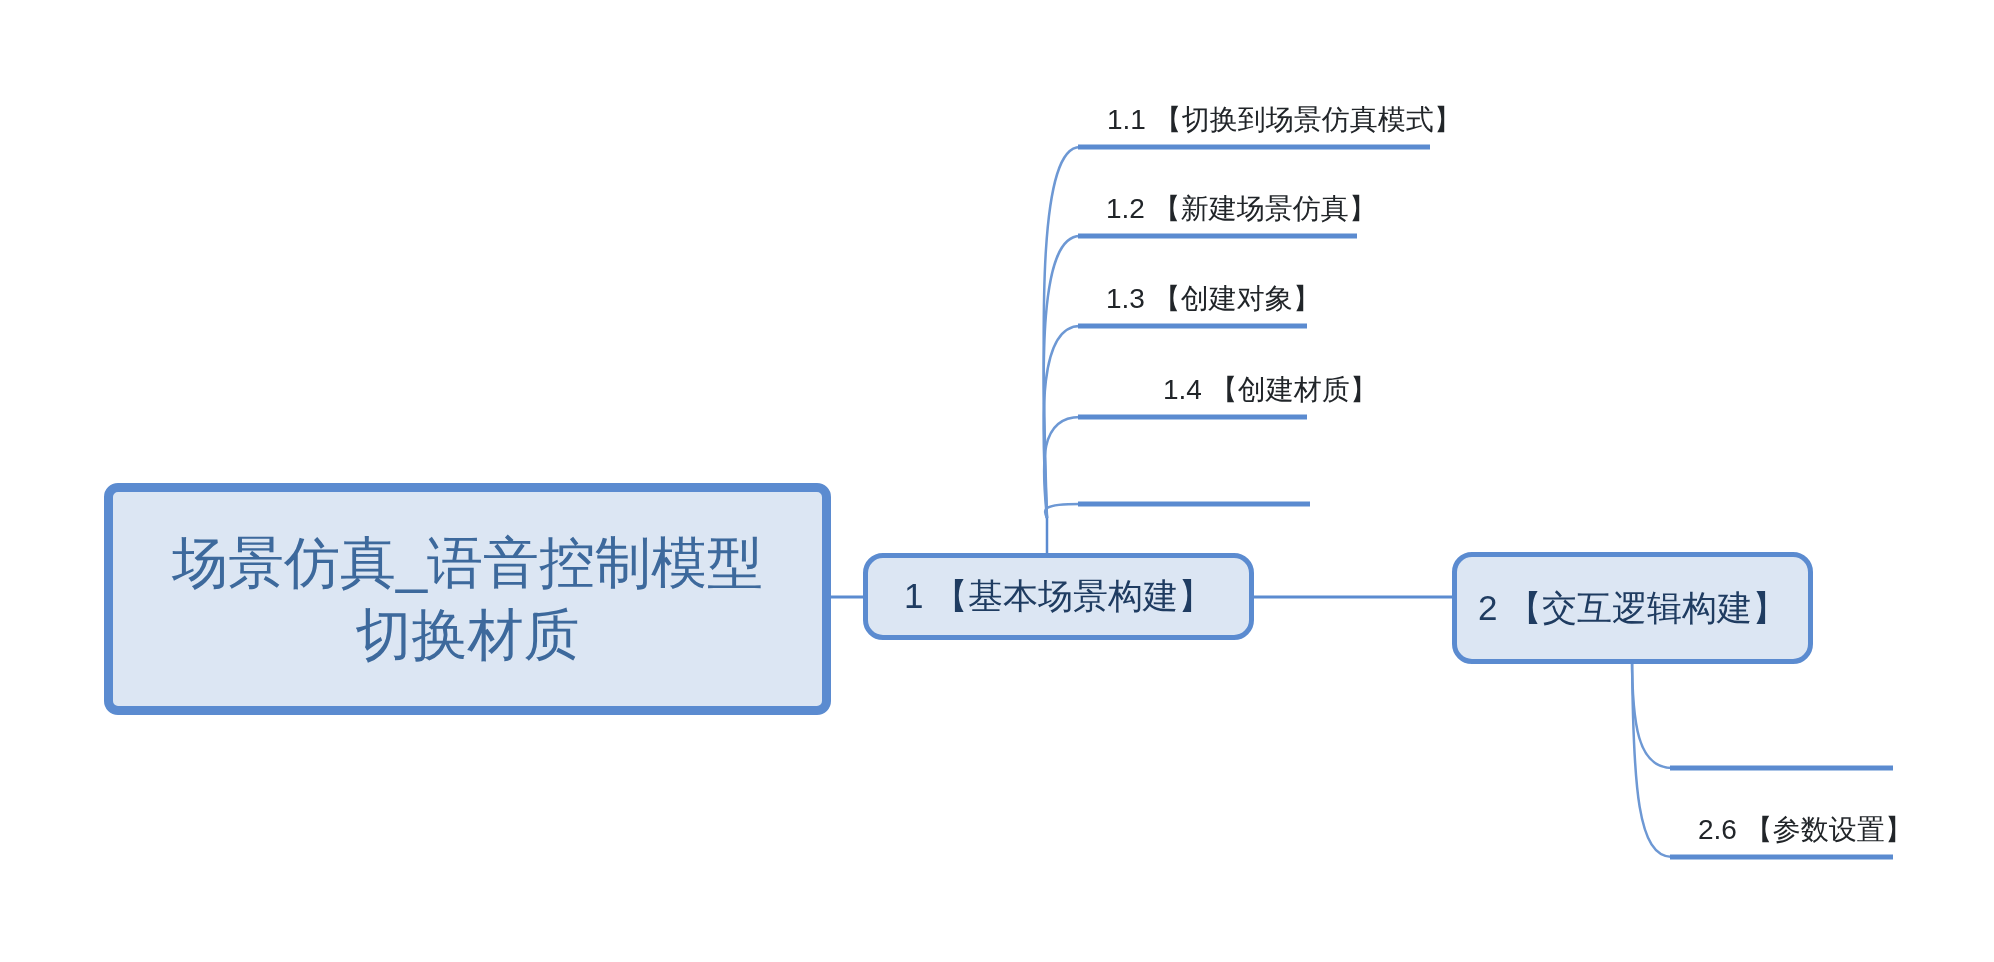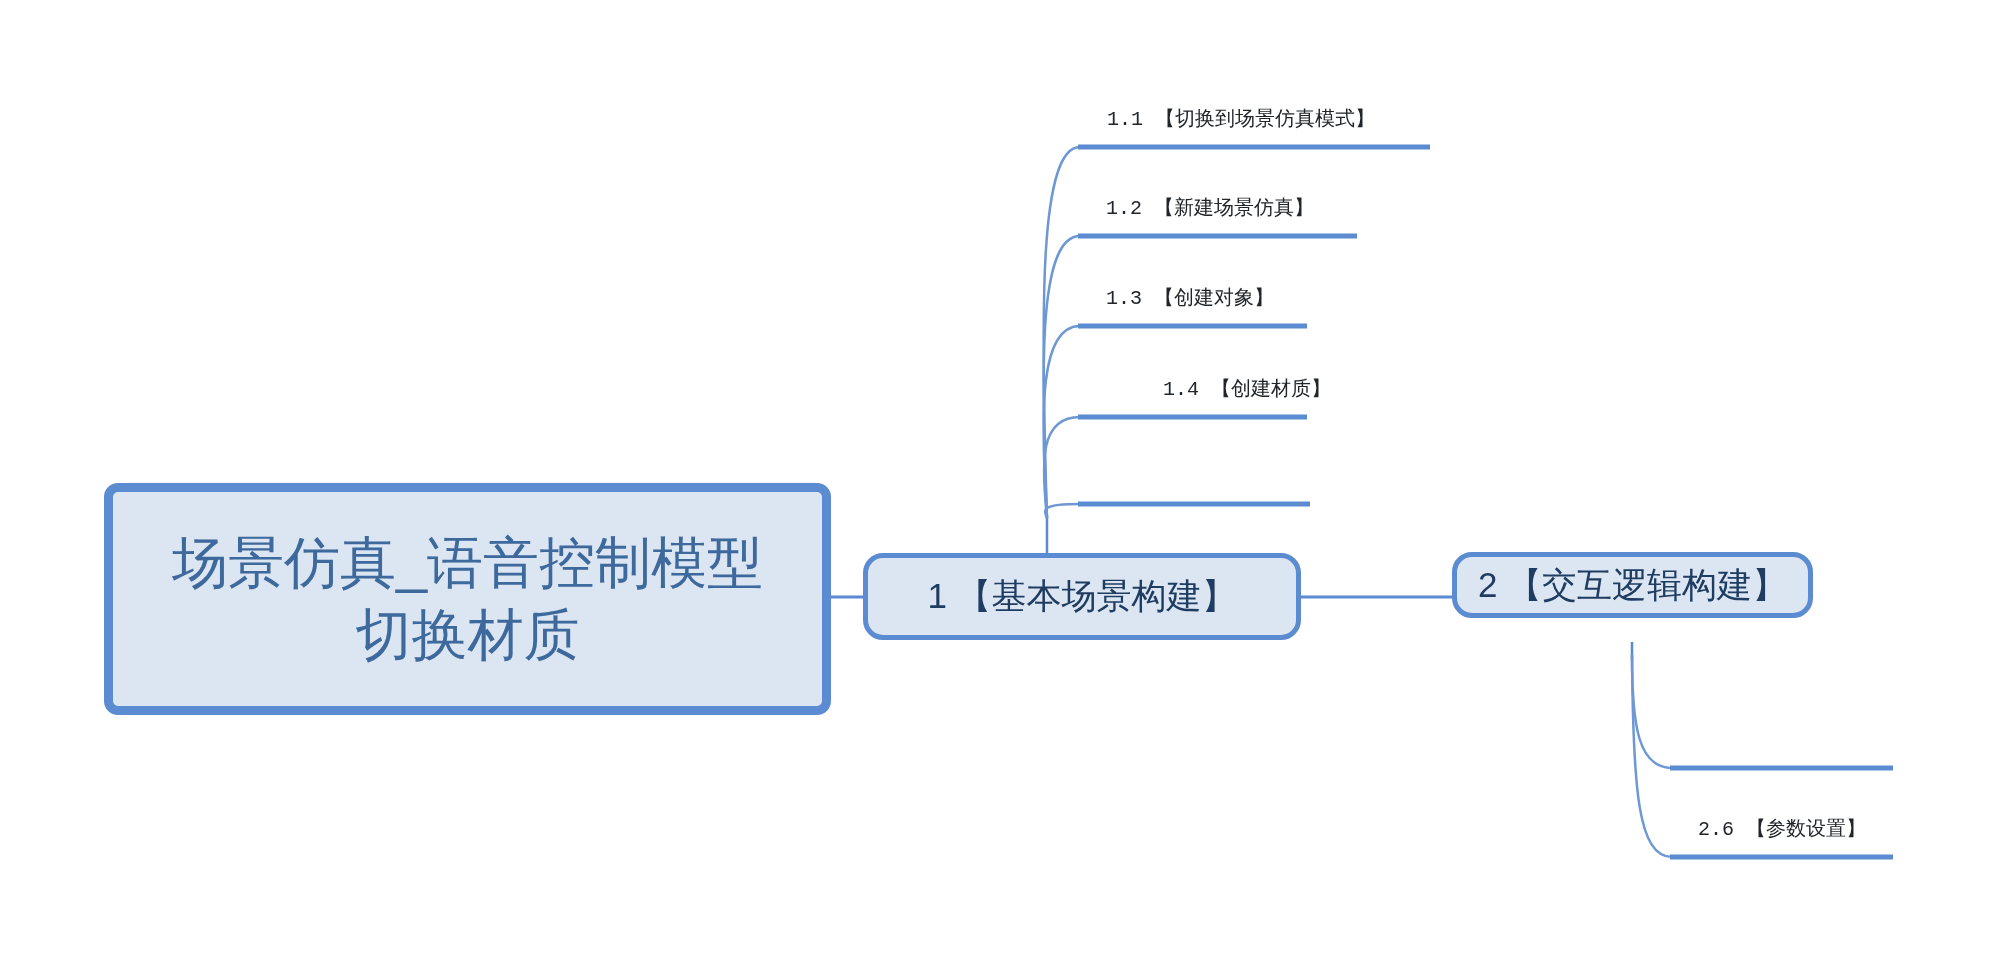--- a/index.html
+++ b/index.html
@@ -57,31 +57,30 @@
     color: var(--root-text);
     font-size: 56px;
     line-height: 72px;
   }
   .topic.branch {
     border-width: 5px;
     border-radius: 20px;
     color: var(--branch-text);
     font-size: 35px;
   }
-  .topic.branch.b1 { left: 863px;  top: 553px; width: 438px; height: 87px; }
-  .topic.branch.b2 { left: 1452px; top: 552px; width: 361px; height: 66px; }
+  .topic.branch.b1 { left: 863px;  top: 553px; width: 391px; height: 87px; }
+  .topic.branch.b2 { left: 1452px; top: 552px; width: 361px; height: 112px; }
 
   .leaf {
     position: absolute;
     color: var(--leaf-text);
-    font-size: 20px;
+    font-size: 28px;
     line-height: 36px;
     white-space: pre;
     cursor: default;
-    font-family: Liberation Mono, monospace;
   }
   .leaf.l11 { left: 1107px; top: 102px; }
   .leaf.l12 { left: 1106px; top: 191px; }
   .leaf.l13 { left: 1106px; top: 281px; }
   .leaf.l14 { left: 1163px; top: 372px; }
   .leaf.l15 { left: 1106px; top: 459px; }
   .leaf.l21 { left: 1698px; top: 723px; }
   .leaf.l22 { left: 1698px; top: 812px; }
 </style>
 </head>

